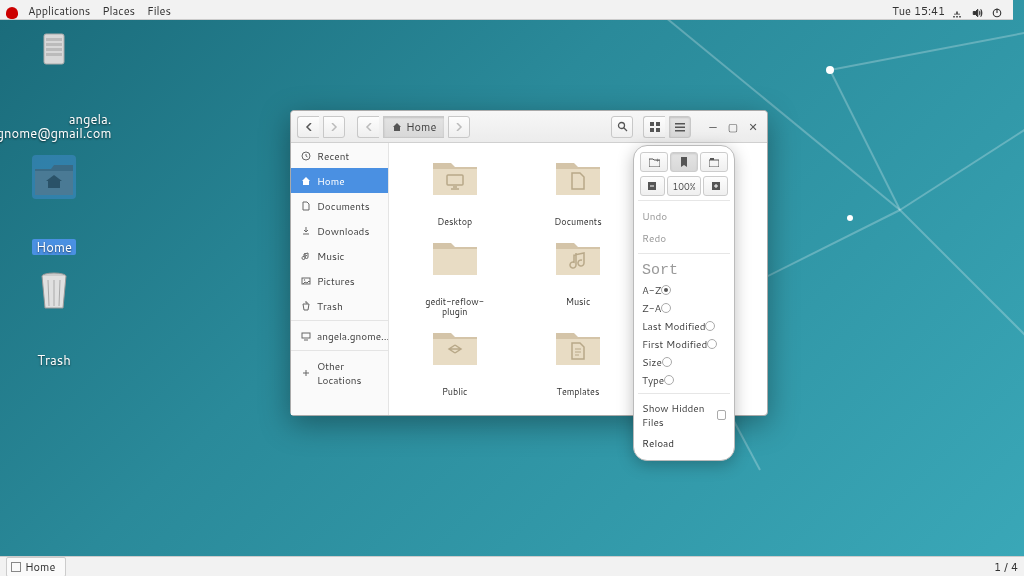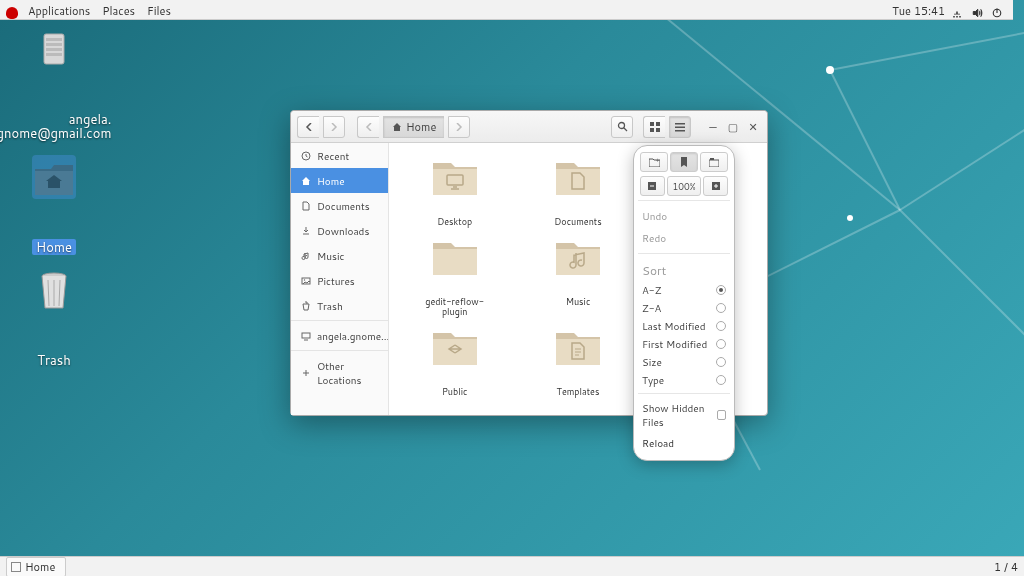--- a/index.html
+++ b/index.html
@@ -102,22 +102,22 @@
 }
 .prow { display: flex; gap: 2px; margin-bottom: 4px; }
 .pbtn {
   flex: 1; height: 20px; border: 1px solid #ccc; border-radius: 3px;
   background: linear-gradient(#fdfdfd,#efefef);
   display: flex; align-items: center; justify-content: center; font-size: 9px; cursor:pointer;
 }
 .pbtn.active { background: linear-gradient(#e4e4e4,#d8d8d8); box-shadow: inset 0 1px 2px rgba(0,0,0,0.12); }
 .pitem { padding: 4px 2px; color: #999; }
 .pitem.enabled { color: #333; cursor:pointer; }
-.phead { padding: 4px 2px 2px; color: #999; font-size: 12px; }
-.pradio { display: flex; align-items: center; justify-content: space-between; padding: 2px 2px 2px 2px; cursor:pointer; }
+.phead { padding: 4px 2px 2px; color: #999; font-size: 15px; font-family: Liberation Mono, monospace; }
+.pradio { display: flex; align-items: center; padding: 2px 2px 2px 2px; cursor:pointer; }
 .pradio .r { width: 10px; height: 10px; border: 1px solid #aaa; border-radius: 50%; display:flex; align-items:center; justify-content:center; }
 .pradio .r.on::after { content:""; width:4px; height:4px; background:#555; border-radius:50%; }
 .pcheck { display: flex; align-items: center; justify-content: space-between; padding: 3px 2px; cursor:pointer;}
 .pcheck .c { width: 10px; height: 10px; border: 1px solid #aaa; border-radius: 2px; }
 .psep { height:1px; background:#e6e6e6; margin:4px -2px; }
 
 svg { display:block; }
 </style>
 </head>
 <body>

